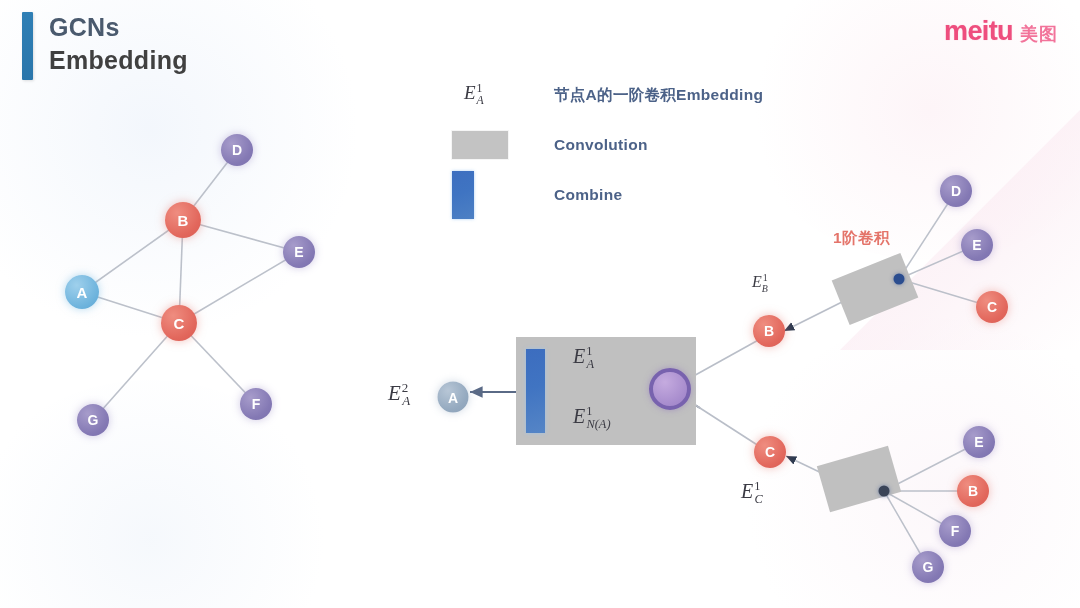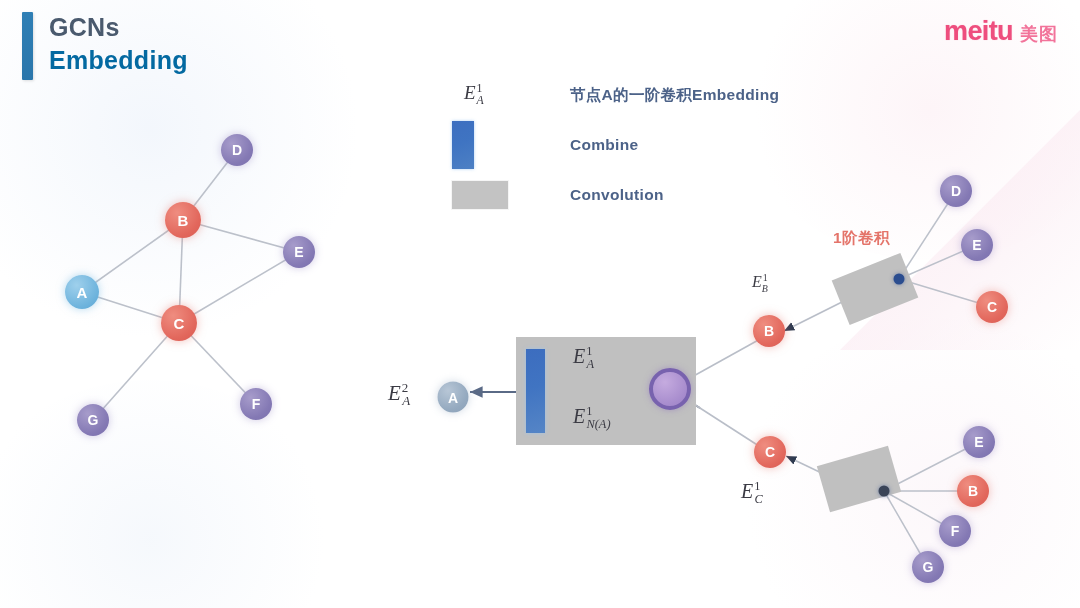--- a/index.html
+++ b/index.html
@@ -27,33 +27,33 @@
     clip-path:polygon(100% 0,100% 100%,0 100%);
     pointer-events:none;
   }
 
   
   .hdr{position:absolute;left:22px;top:12px;display:flex;gap:16px;align-items:flex-start;}
   .hdr-bar{width:11px;height:68px;background:linear-gradient(180deg,#2f7fb5 0%,#2a76ab 100%);
     box-shadow:1px 1px 3px rgba(0,0,0,.13);border-radius:1px;flex:0 0 auto;}
   .hdr-txt{display:flex;flex-direction:column;gap:2px;padding-top:0px;}
   .hdr-t1{font-size:25px;font-weight:bold;color:#4a5a6e;letter-spacing:.3px;line-height:1.25;}
-  .hdr-t2{font-size:25px;font-weight:bold;color:#0369a1;letter-spacing:.3px;line-height:1.25;}
+  .hdr-t2{font-size:25px;font-weight:bold;color:#404040;letter-spacing:.3px;line-height:1.25;}
 
   
   .logo{position:absolute;right:22px;top:16px;display:flex;align-items:baseline;gap:7px;}
   .logo-en{font-size:27px;font-weight:bold;color:#ee4e7e;letter-spacing:-.6px;
     text-shadow:0 0 1px rgba(238,78,126,.4);}
   .logo-cn{font-size:18px;font-weight:bold;color:#f2739a;letter-spacing:1px;}
 
   
   .legend{position:absolute;left:452px;top:70px;}
   .lg-row{display:flex;align-items:center;height:50px;}
   .lg-sw{width:62px;display:flex;align-items:center;justify-content:flex-start;}
-  .lg-label{margin-left:56px;font-size:15.5px;font-weight:bold;color:#4c6288;letter-spacing:.3px;white-space:nowrap;}
+  .lg-label{margin-left:40px;font-size:15.5px;font-weight:bold;color:#4c6288;letter-spacing:.3px;white-space:nowrap;}
   .sw-formula{font-size:19px;color:#3a3a42;font-family:"Liberation Serif","DejaVu Serif",serif;
     padding-left:12px;}
   .sw-rect{width:56px;height:28px;background:#c3c3c3;box-shadow:0 0 0 1px rgba(0,0,0,.04);}
   .sw-bar{width:22px;height:48px;background:linear-gradient(160deg,#3d6fc0 0%,#3f74c2 45%,#4d80c4 100%);
     box-shadow:0 0 3px rgba(140,190,240,.7);}
   .sw-circle{width:34px;height:34px;border-radius:50%;background:#b79ad4;
     border:4px solid #7f62b4;box-shadow:0 0 5px rgba(140,110,190,.45);}
 
   
   .math{font-family:Liberation Serif, serif;font-style:italic;
@@ -126,29 +126,29 @@
 
   <div class="legend">
     <div class="lg-row">
       <div class="lg-sw">
         <span class="math sw-formula"><span>E</span><sup>1</sup><sub class="sb">A</sub></span>
       </div>
       <div class="lg-label">节点A的一阶卷积Embedding</div>
     </div>
     <div class="lg-row">
       <div class="lg-sw">
+        <div class="sw-rect"></div>
+      </div>
+      <div class="lg-label">Convolution</div>
+    </div>
+    <div class="lg-row">
+      <div class="lg-sw">
         <div class="sw-bar"></div>
       </div>
       <div class="lg-label">Combine</div>
-    </div>
-    <div class="lg-row">
-      <div class="lg-sw">
-        <div class="sw-rect"></div>
-      </div>
-      <div class="lg-label">Convolution</div>
     </div>
   </div>
 
   <svg class="edges" viewBox="0 0 1080 608">
     <defs>
       <marker id="ah" markerWidth="9" markerHeight="9" refX="7" refY="3.2" orient="auto">
         <path d="M0,0 L7,3.2 L0,6.4 z" fill="#5a6a86"></path>
       </marker>
       <marker id="ahs" markerWidth="8" markerHeight="8" refX="6.5" refY="2.8" orient="auto">
         <path d="M0,0 L6.5,2.8 L0,5.6 z" fill="#4a5468"></path>

